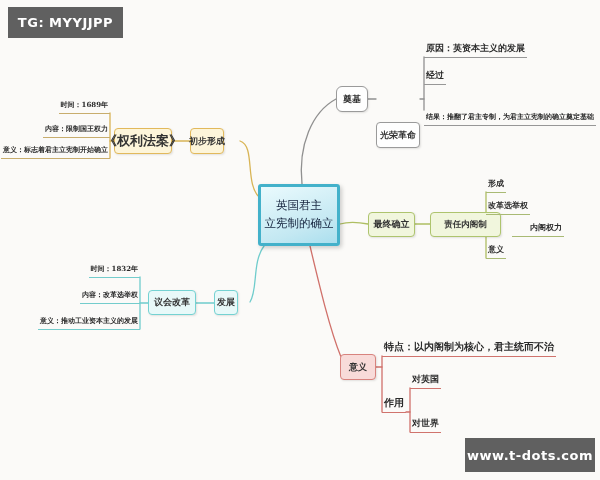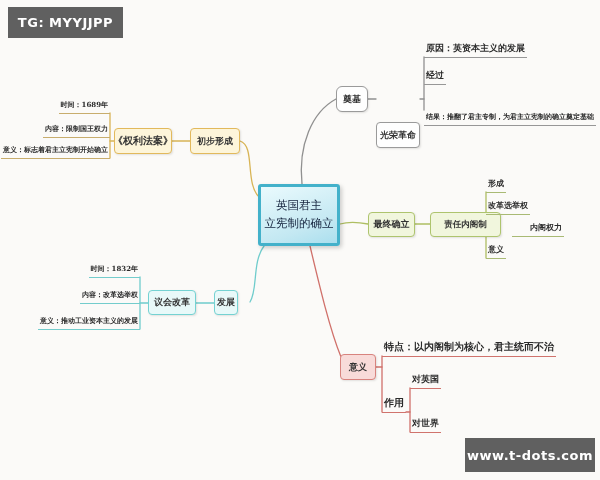--- a/index.html
+++ b/index.html
@@ -97,22 +97,22 @@
       <path d="M410,388 V432"></path>
       <path d="M310,246 C320,288 330,330 341,357"></path>
     </g>
   </svg>
 
   <div class="center-node">
     <span>英国君主</span>
     <span>立宪制的确立</span>
   </div>
 
-  <div class="node yellow" style="left:190px;top:128px;width:50px;height:26px;">初步形成</div>
-  <div class="node yellow" style="left:114px;top:128px;width:58px;height:26px;font-size:10px;">《权利法案》</div>
+  <div class="node yellow" style="left:190px;top:128px;width:34px;height:26px;">初步形成</div>
+  <div class="node yellow" style="left:114px;top:128px;width:58px;height:26px;font-size:13px;">《权利法案》</div>
   <div class="leaf u-yellow" style="right:490px;top:99px;">时间：1689年</div>
   <div class="leaf u-yellow" style="right:490px;top:123px;">内容：限制国王权力</div>
   <div class="leaf u-yellow" style="right:490px;top:144px;">意义：标志着君主立宪制开始确立</div>
 
   <div class="node gray" style="left:336px;top:86px;width:32px;height:26px;border-radius:6px;">奠基</div>
   <div class="node gray" style="left:376px;top:86px;width:44px;height:26px;margin-top:36px;">光荣革命</div>
   <div class="leaf f9 u-gray" style="left:424px;top:41px;">原因：英资本主义的发展</div>
   <div class="leaf f9 u-gray" style="left:424px;top:68px;">经过</div>
   <div class="leaf u-gray" style="left:424px;top:96px;margin-top:15px;">结果：推翻了君主专制，为君主立宪制的确立奠定基础</div>
 

